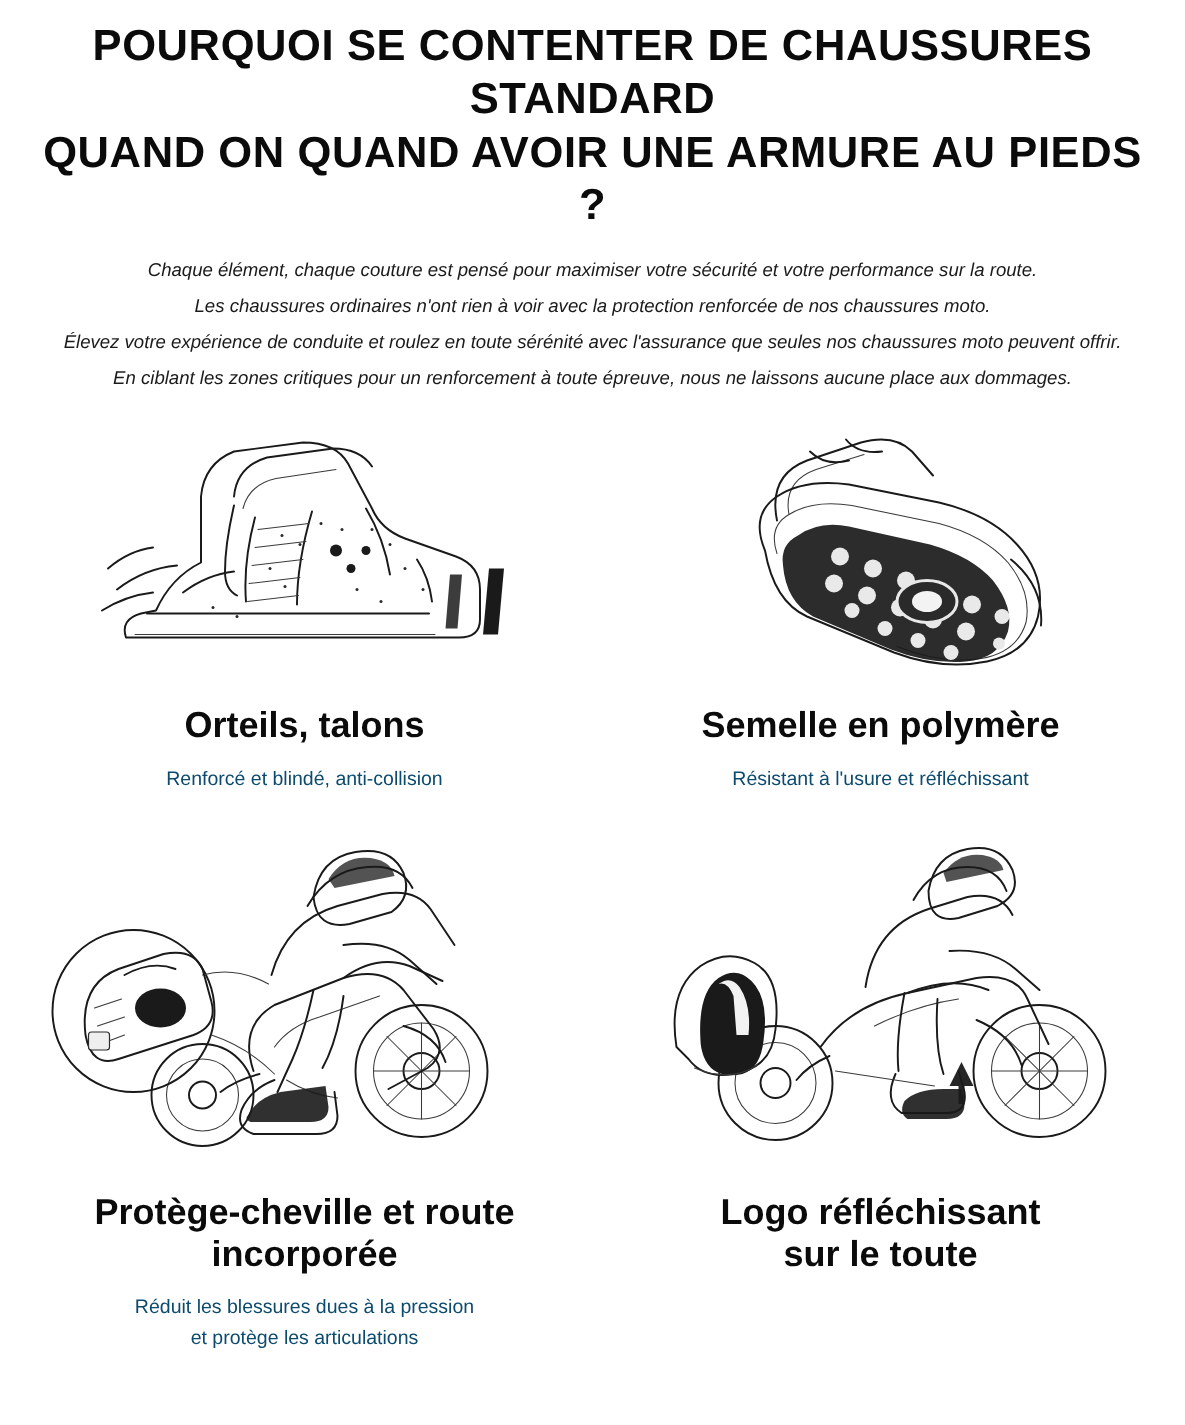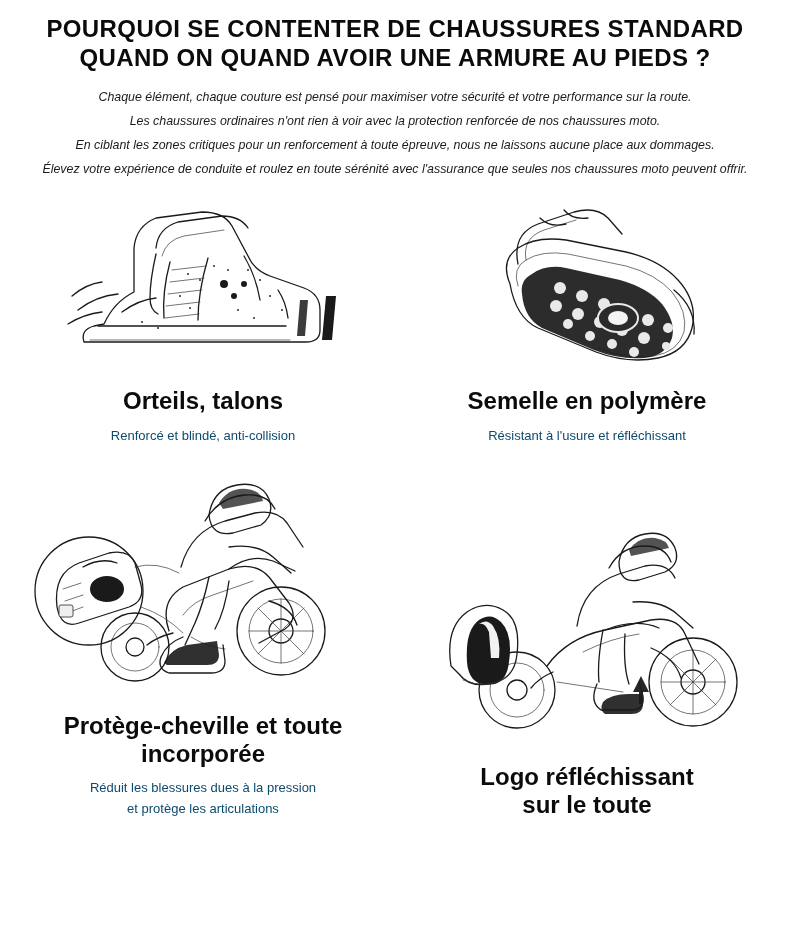--- a/index.html
+++ b/index.html
@@ -15,21 +15,21 @@
     width: 790px;
     height: 950px;
     position: relative;
     padding: 10px 14px 0 14px;
   }
 
   
   .headline {
     text-align: center;
     font-weight: 900;
-    font-size: 24px;
+    font-size: 29px;
     letter-spacing: 0.4px;
     line-height: 1.22;
     color: #0b0b0b;
     padding: 4px 4px 0 4px;
   }
   .headline .line2 { display: block; }
 
   .subcopy {
     margin-top: 12px;
     text-align: center;
@@ -47,21 +47,20 @@
     display: grid;
     grid-template-columns: 1fr 1fr;
     grid-template-rows: auto auto;
     column-gap: 6px;
     row-gap: 4px;
   }
   .cell {
     display: flex;
     flex-direction: column;
     align-items: center;
-    justify-content: flex-end;
   }
   .art {
     width: 100%;
     height: 190px;
     display: flex;
     align-items: center;
     justify-content: center;
   }
   .art.tall { height: 260px; }
   .art svg { display: block; }
@@ -95,22 +94,22 @@
 <div class="page">
 
   <div class="headline">
     <span>POURQUOI SE CONTENTER DE CHAUSSURES STANDARD</span>
     <span class="line2">QUAND ON QUAND AVOIR UNE ARMURE AU PIEDS ?</span>
   </div>
 
   <div class="subcopy">
     <p>Chaque élément, chaque couture est pensé pour maximiser votre sécurité et votre performance sur la route.</p>
     <p>Les chaussures ordinaires n'ont rien à voir avec la protection renforcée de nos chaussures moto.</p>
+    <p>Élevez votre expérience de conduite et roulez en toute sérénité avec l'assurance que seules nos chaussures moto peuvent offrir.</p>
     <p>En ciblant les zones critiques pour un renforcement à toute épreuve, nous ne laissons aucune place aux dommages.</p>
-    <p>Élevez votre expérience de conduite et roulez en toute sérénité avec l'assurance que seules nos chaussures moto peuvent offrir.</p>
   </div>
 
   <div class="grid">
 
     <div class="cell">
       <div class="art">
         <svg width="330" height="180" viewBox="0 0 330 180" aria-hidden="true">
 
           <path class="sk" d="M40 110 q18 -14 40 -16" stroke-width="5"></path>
           <path class="sk" d="M30 124 q16 -10 34 -12" stroke-width="3"></path>
@@ -257,21 +256,21 @@
 
           <path class="sk" d="M34 152 q-4 -34 22 -44 l30 -10 q20 -4 26 10 l6 22 q4 16 -12 22 l-50 16 q-18 6 -22 -16z"></path>
           <ellipse cx="84" cy="134" rx="17" ry="13" fill="#1a1a1a"></ellipse>
           <path class="sk-thin" d="M42 146 l18 -6"></path>
           <path class="sk-thin" d="M44 158 l16 -6"></path>
           <path class="sk-thin" d="M40 134 l18 -6"></path>
           <rect class="sk-lgrey" x="36" y="150" width="14" height="12" rx="2"></rect>
           <path class="sk" d="M60 112 q18 -10 34 -4"></path>
         </svg>
       </div>
-      <div class="feature-title">Protège-cheville et toute
+      <div class="feature-title">Protège-cheville et route
 incorporée</div>
       <div class="feature-desc">Réduit les blessures dues à la pression
 et protège les articulations</div>
     </div>
 
     <div class="cell">
       <div class="art tall">
         <svg width="360" height="250" viewBox="0 0 360 250" aria-hidden="true">
 
           <circle class="sk" cx="110" cy="184" r="38"></circle>

